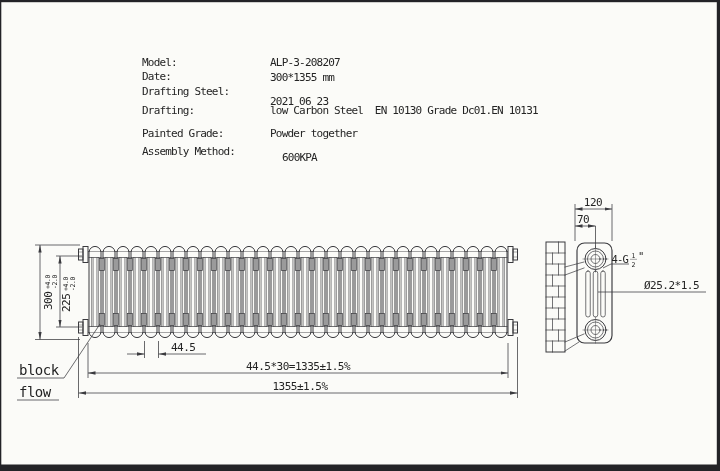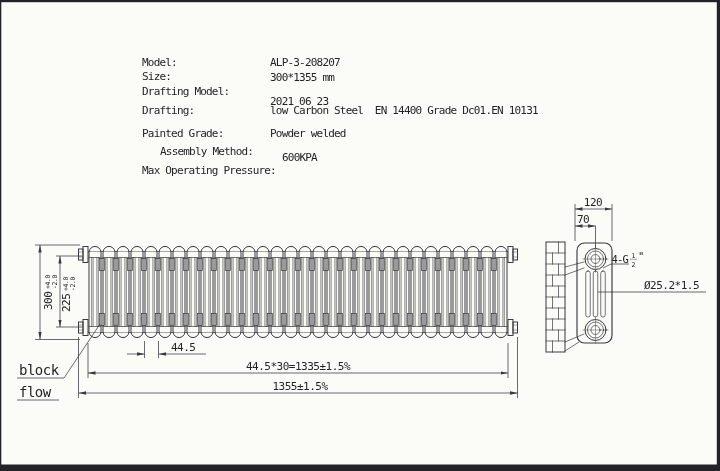--- a/index.html
+++ b/index.html
@@ -637,30 +637,29 @@
         <line x1="598" y1="292" x2="706" y2="292" class="dim"></line>
         <text x="644" y="289" class="dtext">Ø25.2*1.5</text>
       </g>
     </g>
   </svg>
 
   <div class="spec">
     <span style="left:142px;top:57px">Model:</span>
     <span style="left:270px;top:57px">ALP-3-208207</span>
 
-    <span style="left:142px;top:71px">Size:</span>
+    <span style="left:142px;top:71px">Date:</span>
     <span style="left:270px;top:72px">300*1355 mm</span>
 
-    <span style="left:142px;top:86px">Drafting Model:</span>
+    <span style="left:142px;top:86px">Drafting Steel:</span>
     <span style="left:270px;top:96px">2021 06 23</span>
 
     <span style="left:142px;top:105px">Drafting:</span>
-    <span style="left:270px;top:105px">low Carbon Steel  EN 14400 Grade Dc01.EN 10131</span>
+    <span style="left:270px;top:105px">low Carbon Steel  EN 10130 Grade Dc01.EN 10131</span>
 
     <span style="left:142px;top:128px">Painted Grade:</span>
-    <span style="left:270px;top:128px">Powder welded</span>
-
-    <span style="left:160px;top:146px">Assembly Method:</span>
-
-    <span style="left:142px;top:165px">Max Operating Pressure:</span>
+    <span style="left:270px;top:128px">Powder together</span>
+
+    <span style="left:142px;top:146px">Assembly Method:</span>
+
     <span style="left:282px;top:152px">600KPA</span>
   </div>
 </div>
 
 </body></html>

